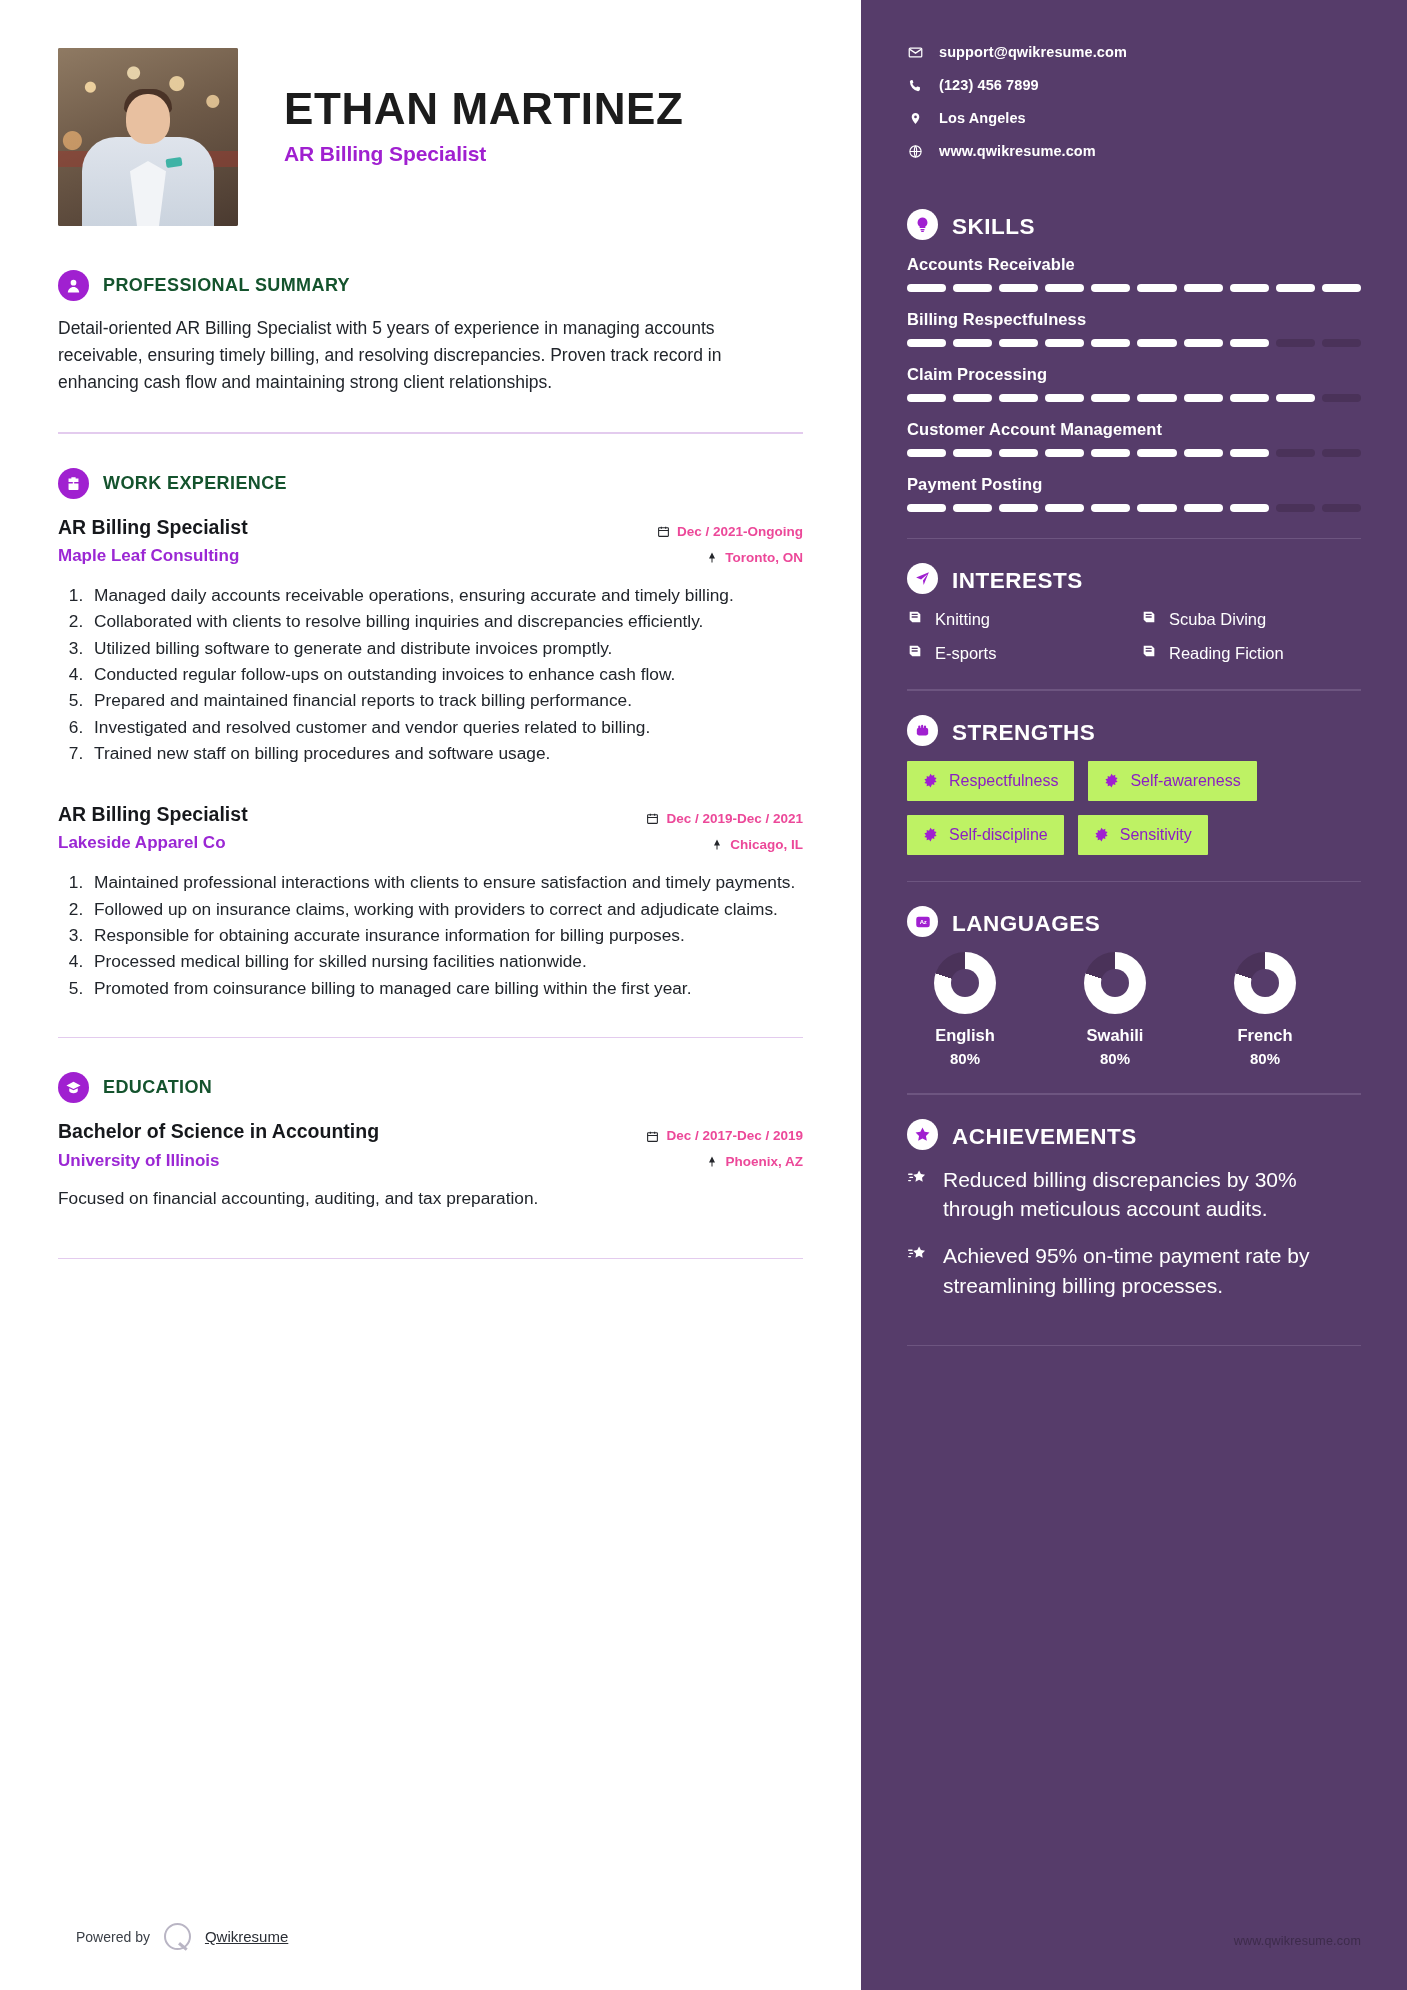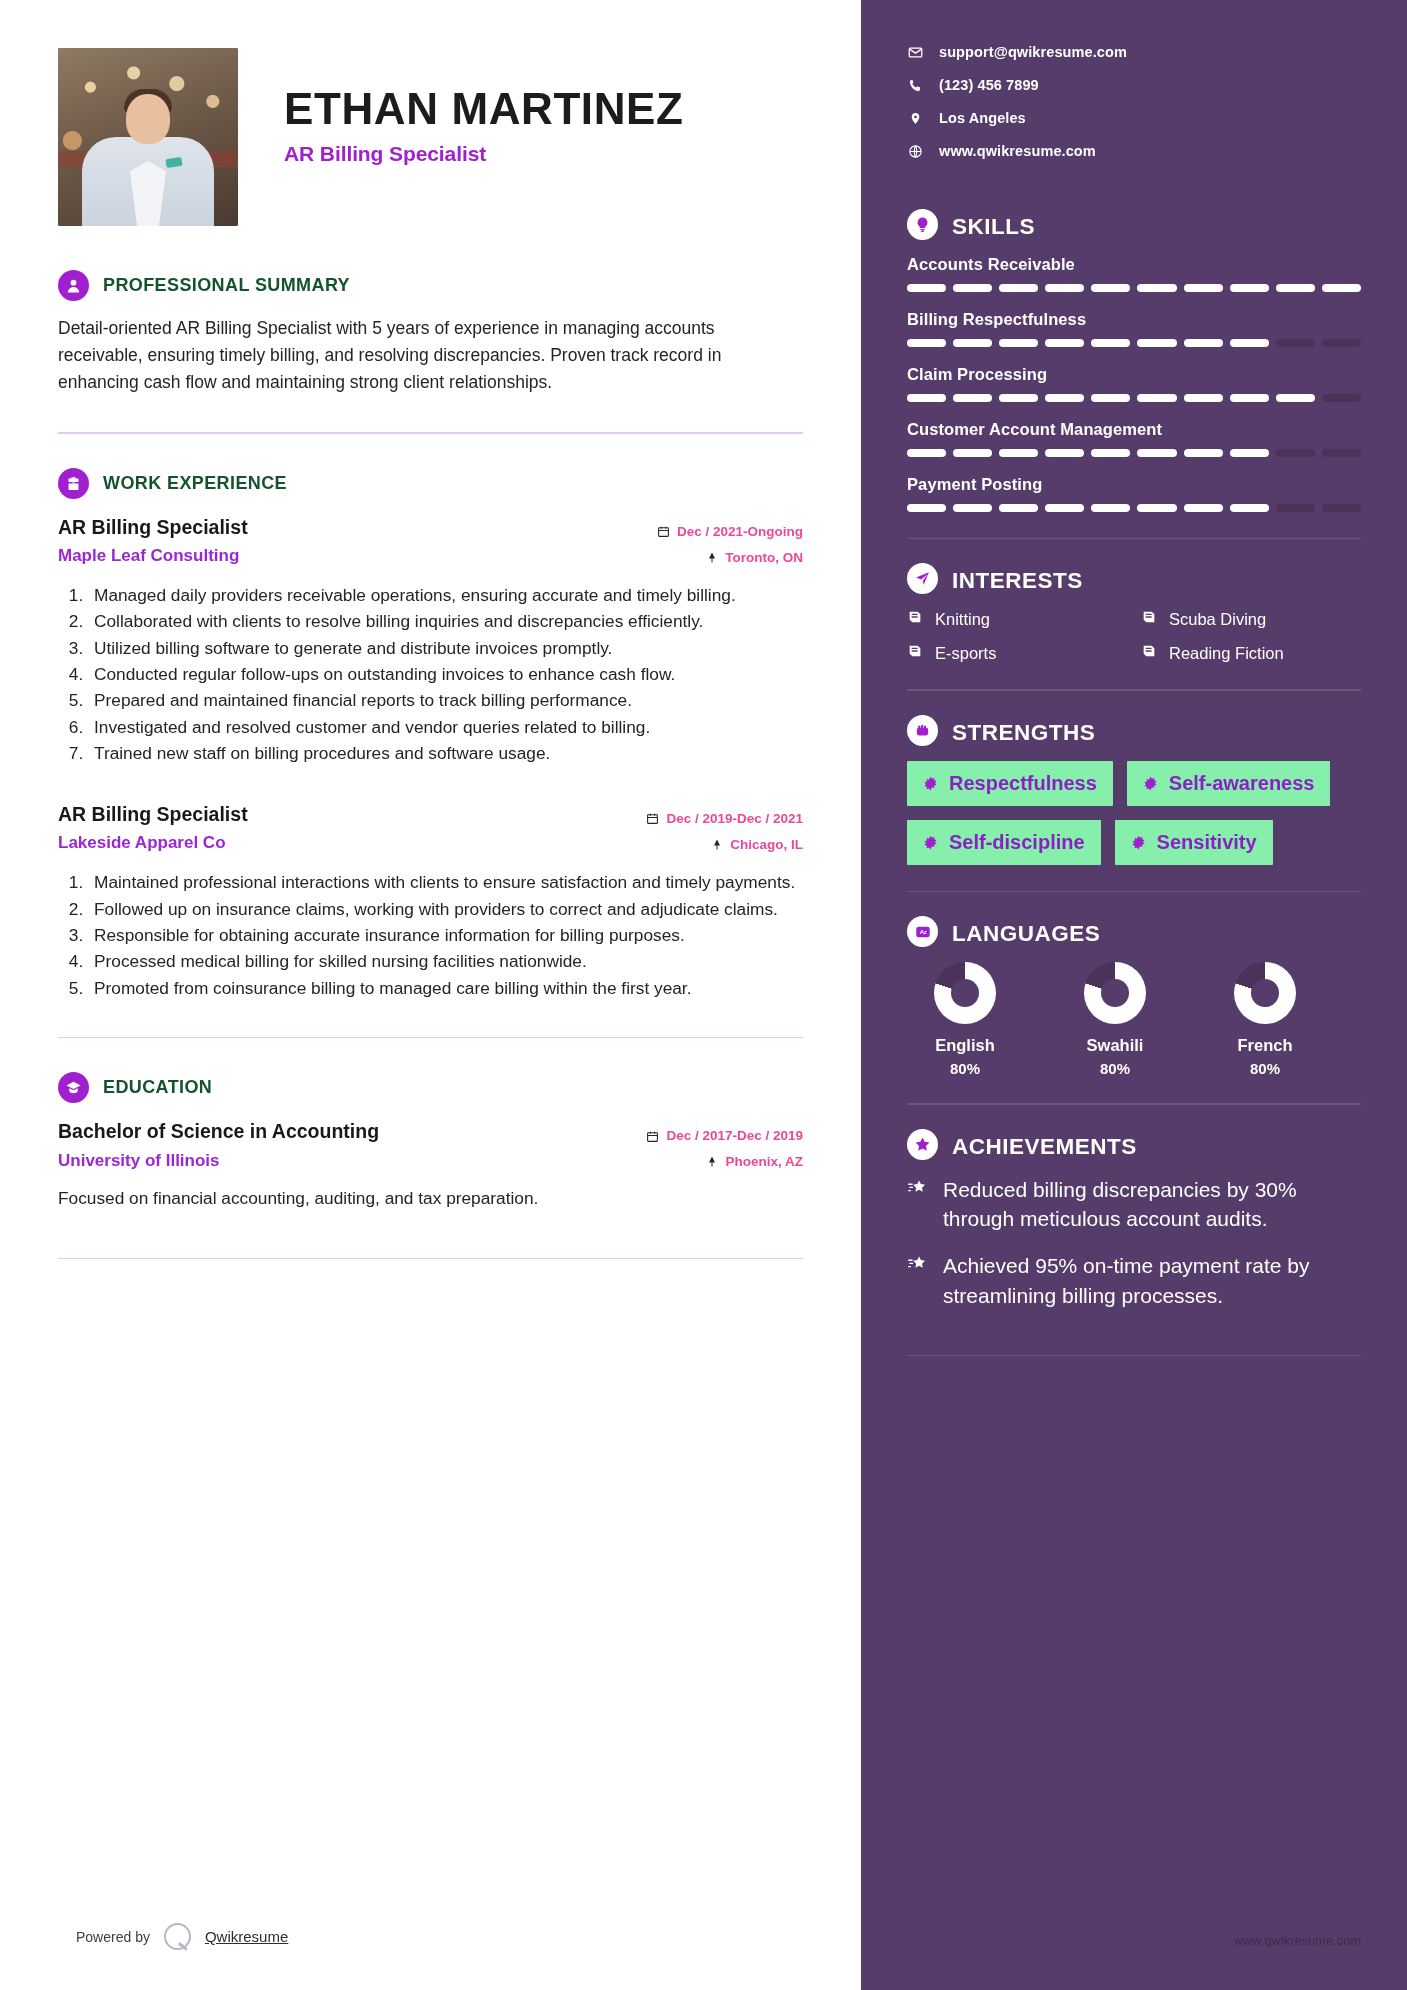--- a/index.html
+++ b/index.html
@@ -308,24 +308,24 @@
     font-size: 16.5px;
     font-weight: 500;
   }
 
   .strength-wrap {
     display: flex;
     flex-wrap: wrap;
     gap: 14px 14px;
   }
   .strength-chip {
-    background: #86efac;
+    background: #bef264;
     color: #8b1fc4;
-    font-size: 20px;
-    font-weight: 700;
+    font-size: 16px;
+    font-weight: 400;
     padding: 11px 16px;
     display: flex;
     align-items: center;
     gap: 11px;
     border-radius: 1px;
   }
 
   .lang-row {
     display: flex;
     gap: 50px;
@@ -437,21 +437,21 @@
             </div>
             <div class="meta-line">
               <svg width="12" height="13" viewBox="0 0 24 24" fill="#24262b">
                   <path d="M11 2h2v8h5l-6 12-6-12h5z" transform="rotate(180 12 12)"></path>
                 </svg>
               <span>Toronto, ON</span>
             </div>
           </div>
         </div>
         <ol class="bullets">
-          <li>Managed daily providers receivable operations, ensuring accurate and timely billing.</li>
+          <li>Managed daily accounts receivable operations, ensuring accurate and timely billing.</li>
           <li>Collaborated with clients to resolve billing inquiries and discrepancies efficiently.</li>
           <li>Utilized billing software to generate and distribute invoices promptly.</li>
           <li>Conducted regular follow-ups on outstanding invoices to enhance cash flow.</li>
           <li>Prepared and maintained financial reports to track billing performance.</li>
           <li>Investigated and resolved customer and vendor queries related to billing.</li>
           <li>Trained new staff on billing procedures and software usage.</li>
         </ol>
       </div>
 
       <div class="entry">

